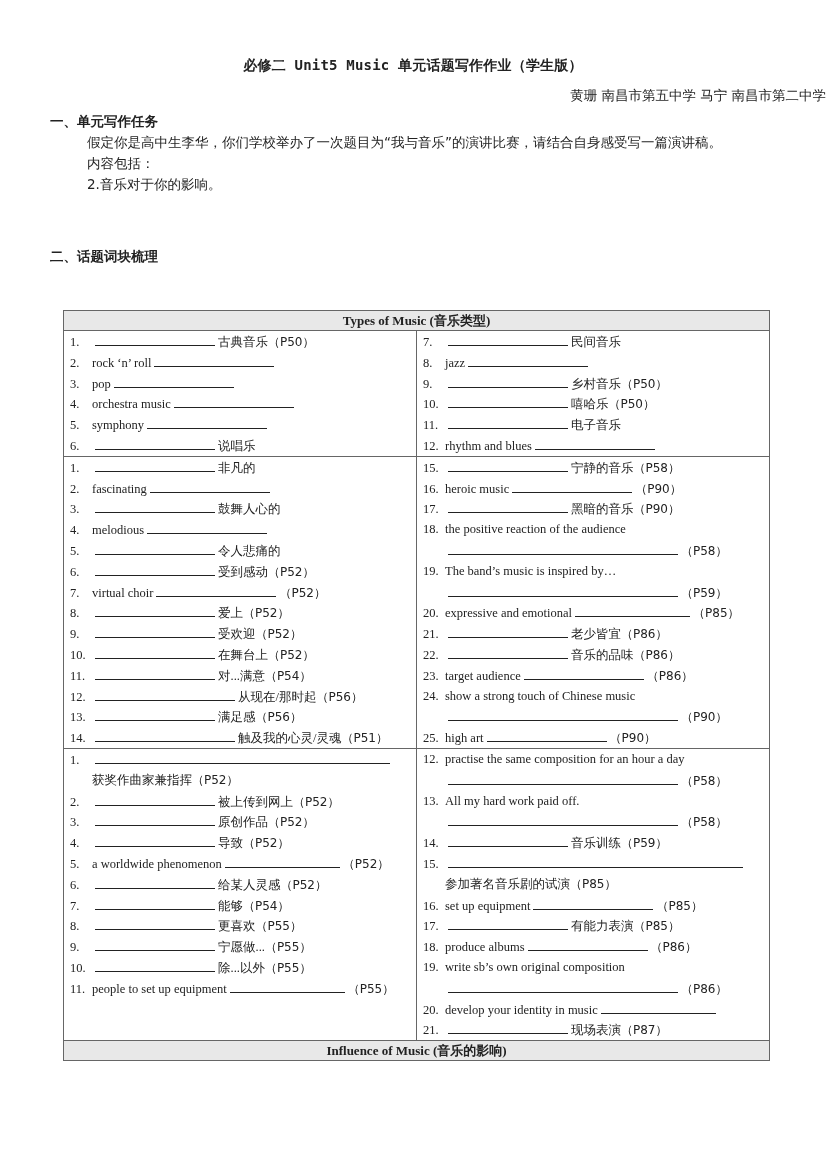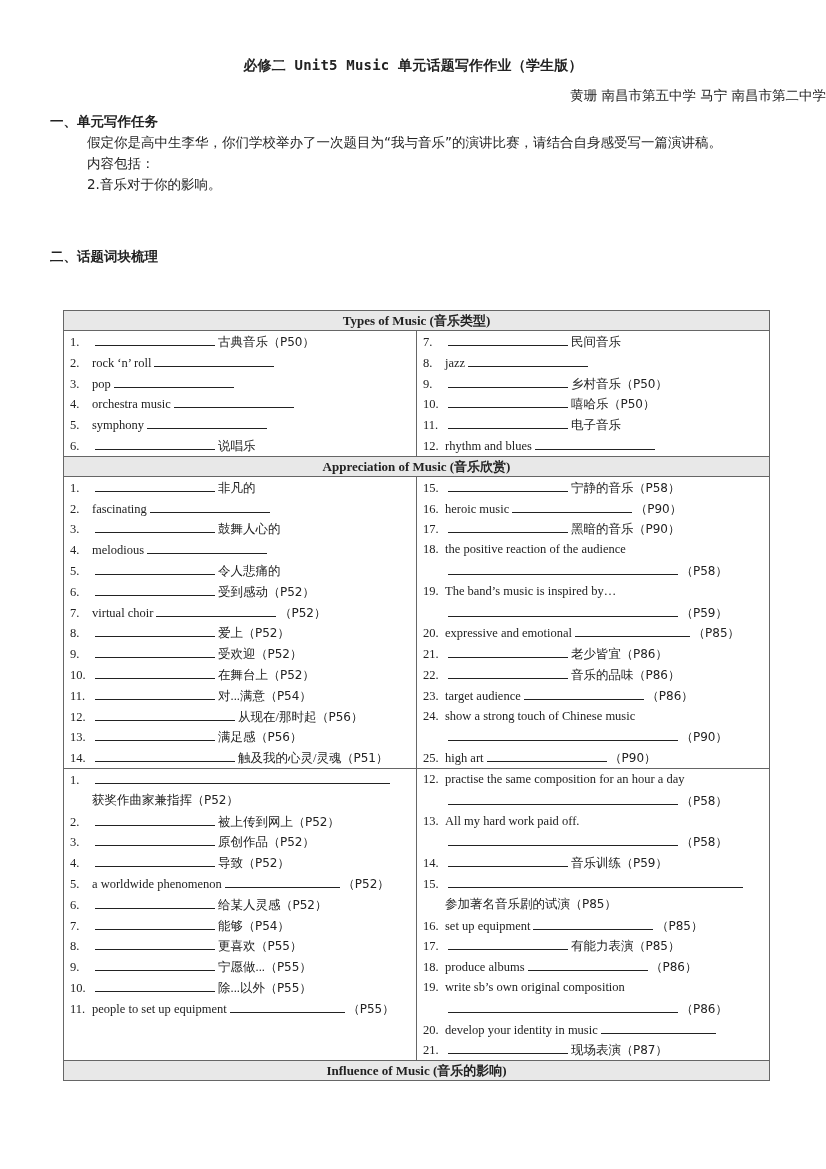--- a/index.html
+++ b/index.html
@@ -49,23 +49,20 @@
           <div class="it"><span class="n">6.</span><span class="blank" style="width: 120px;"></span><span class="cn">说唱乐</span></div>
         </td>
         <td class="col">
           <div class="it"><span class="n">7.</span><span class="blank" style="width: 120px;"></span><span class="cn">民间音乐</span></div>
           <div class="it"><span class="n">8.</span><span>jazz</span><span class="blank" style="width: 120px;"></span></div>
           <div class="it"><span class="n">9.</span><span class="blank" style="width: 120px;"></span><span class="cn">乡村音乐</span><span class="pg">（P50）</span></div>
           <div class="it"><span class="n">10.</span><span class="blank" style="width: 120px;"></span><span class="cn">嘻哈乐</span><span class="pg">（P50）</span></div>
           <div class="it"><span class="n">11.</span><span class="blank" style="width: 120px;"></span><span class="cn">电子音乐</span></div>
           <div class="it"><span class="n">12.</span><span>rhythm and blues</span><span class="blank" style="width: 120px;"></span></div>
         </td>
-      </tr>
-      <tr>
-        <td class="hdr" colspan="2">Appreciation of Music (音乐欣赏)</td>
       </tr>
       <tr>
         <td class="col">
           <div class="it"><span class="n">1.</span><span class="blank" style="width: 120px;"></span><span class="cn">非凡的</span></div>
           <div class="it"><span class="n">2.</span><span>fascinating</span><span class="blank" style="width: 120px;"></span></div>
           <div class="it"><span class="n">3.</span><span class="blank" style="width: 120px;"></span><span class="cn">鼓舞人心的</span></div>
           <div class="it"><span class="n">4.</span><span>melodious</span><span class="blank" style="width: 120px;"></span></div>
           <div class="it"><span class="n">5.</span><span class="blank" style="width: 120px;"></span><span class="cn">令人悲痛的</span></div>
           <div class="it"><span class="n">6.</span><span class="blank" style="width: 120px;"></span><span class="cn">受到感动</span><span class="pg">（P52）</span></div>
           <div class="it"><span class="n">7.</span><span>virtual choir</span><span class="blank" style="width: 120px;"></span><span class="pg">（P52）</span></div>

